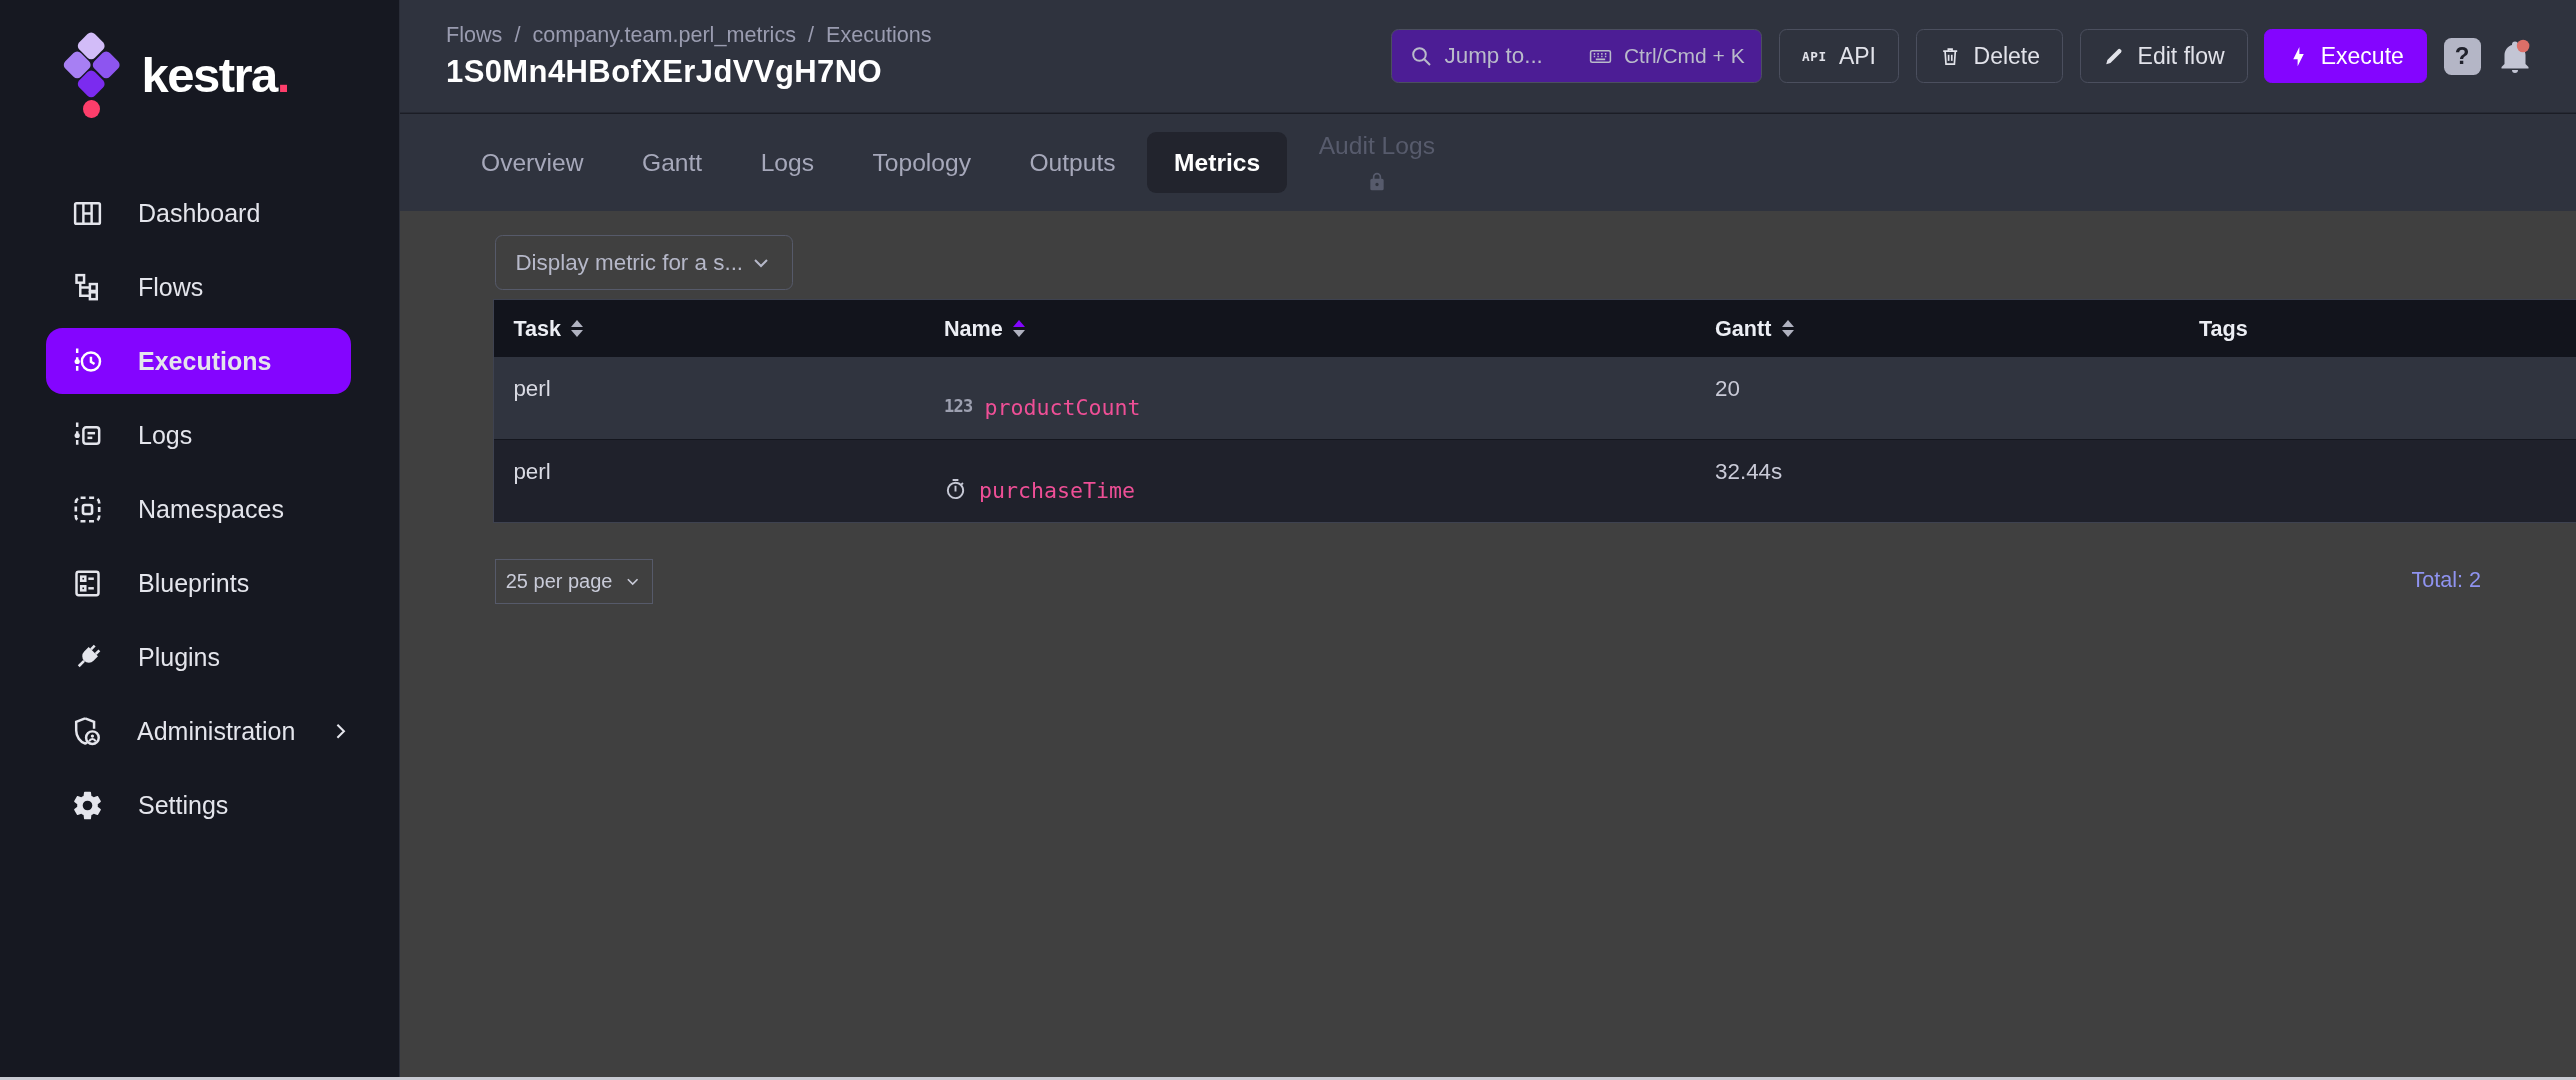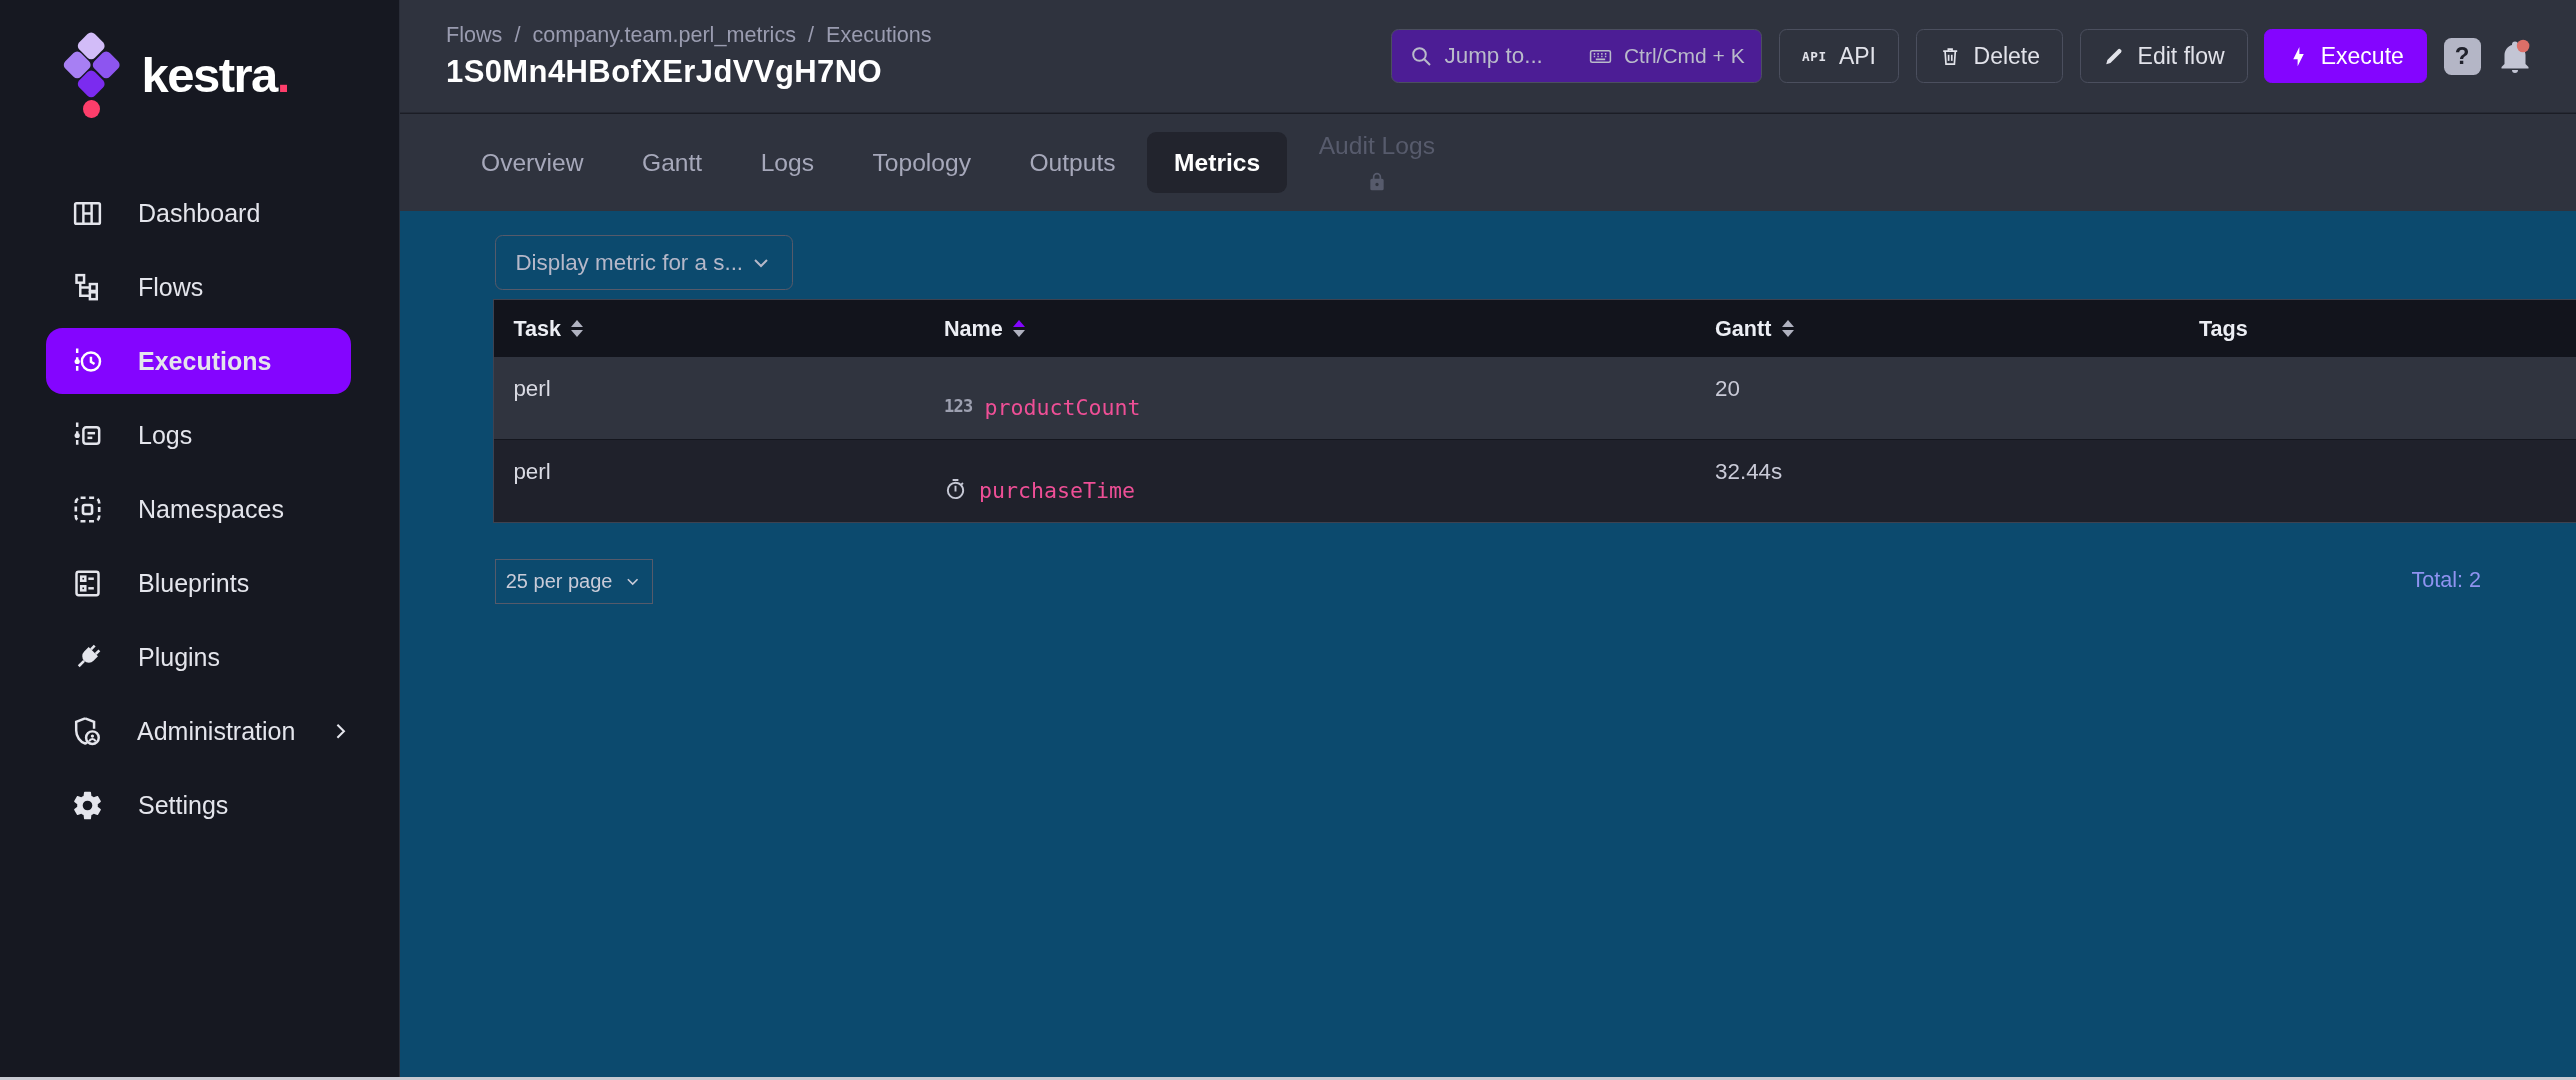--- a/index.html
+++ b/index.html
@@ -62,21 +62,21 @@
   
   .tabbar {
     position:absolute; left:400px; top:114px; right:0; height:97px;
     background:#2f333e; display:flex; align-items:center; padding-left:54px; gap:4.5px;
   }
   .tab { height:61px; padding:0 27px; display:flex; align-items:center; gap:12px;
     color:#a6a8ba; font-size:24.6px; border-radius:9px; cursor:pointer; white-space:nowrap; }
   .tab.active { background:#22242d; color:#ffffff; font-weight:bold; }
   .tab.locked { color:#575b6c; cursor:default;flex-direction:column; }
   
-  .content { position:absolute; left:400px; top:211px; right:0; bottom:0; background:#0c4a6e; }
+  .content { position:absolute; left:400px; top:211px; right:0; bottom:0; background:#404040; }
   .metric-select { position:absolute; left:95px; top:24px; width:298px; height:55px;
     border:0.7px solid #565a6a; border-radius:7.5px; display:flex; align-items:center;
     justify-content:space-between; padding:0 19.4px; color:#b6b8c9; font-size:22.4px; cursor:pointer; }
   .card { position:absolute; left:93px; top:88px; width:2207px; border-radius:0;
     overflow:hidden; border:0.7px solid #3e4250; }
   .trow { display:grid; grid-template-columns:450px 771px 484px 1fr; }
   .thead { background:#12141c; height:57px; align-items:center; color:#eceef4; font-size:21.6px; font-weight:bold; }
   .thead .cell { display:flex; align-items:center; gap:10.4px; }
   .cell.c0 { padding-left:19.4px; }
   .sort { display:flex; flex-direction:column; gap:3.7px; cursor:pointer; }

